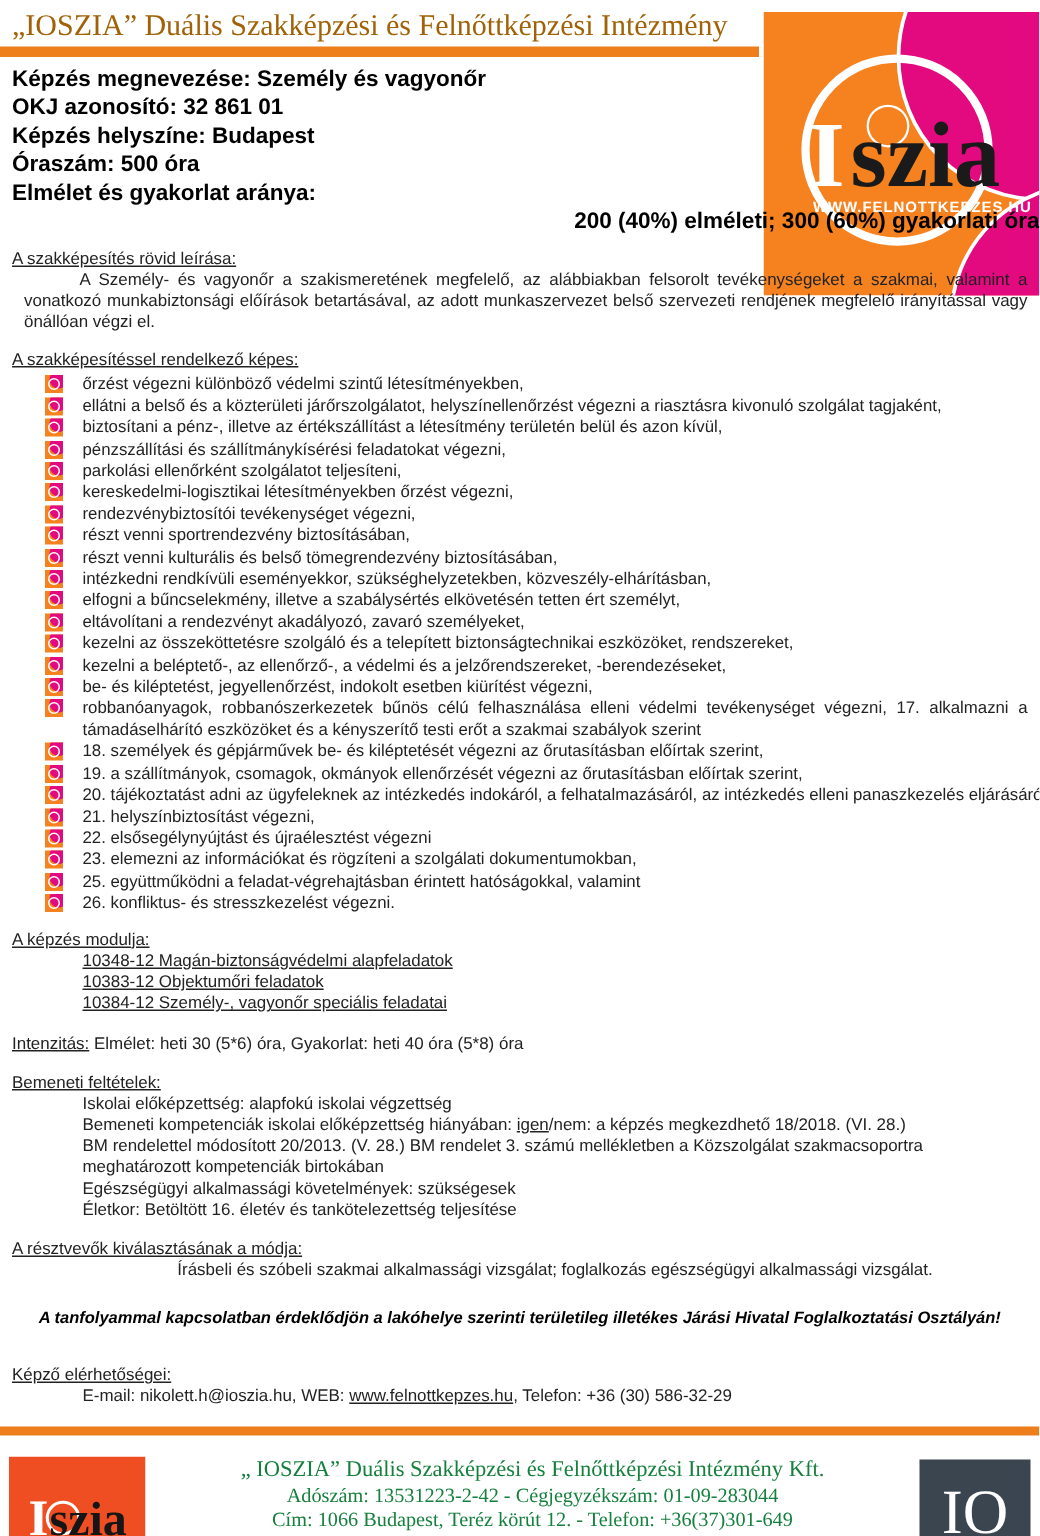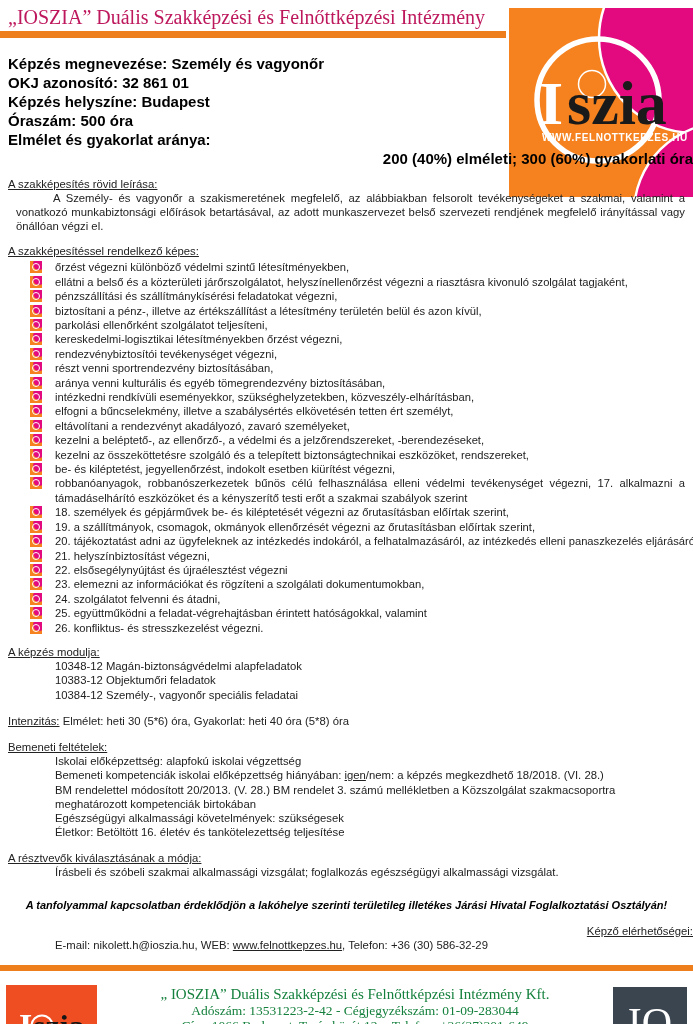--- a/index.html
+++ b/index.html
@@ -3,68 +3,68 @@
 <meta charset="utf-8">
 <style>
   * { margin:0; padding:0; box-sizing:border-box; }
   html,body { background:#fff; }
   .page {
     position:relative; width:693px; height:1024px; overflow:hidden;
     background:#fff; color:#222;
     font-family:"Liberation Sans", sans-serif;
   }
   .doc-title {
-    font-family:"Liberation Serif", serif; font-size:20px; color:#be185d;
+    font-family:"Liberation Serif", serif; font-size:20px; color:#a16207;
     padding:6px 0 0 8px; line-height:22px;
   }
   .title-bar { width:506px; height:7px; background:#EE7D1B; margin-top:3px; }
 
   .logo-top { position:absolute; top:8px; left:509px; width:184px; height:189px; z-index:0; }
   .content { position:relative; z-index:1; }
 
-  .course-info { margin:16px 0 0 8px; font-weight:bold; font-size:15px; line-height:19px; color:#000; }
+  .course-info { margin:5px 0 0 8px; font-weight:bold; font-size:15px; line-height:19px; color:#000; }
   .course-info .indent { padding-left:17px;text-align:right; }
 
   .section-heading { margin-left:8px; font-size:11.3px; line-height:14px; text-decoration:underline; }
 
   .intro-para {
     margin:1px 8px 0 16px; font-size:11.3px; line-height:13.8px;
     text-align:justify; text-indent:37px;
   }
 
   .h-desc   { margin-top:9px; }
   .h-cap    { margin-top:11px; }
   .cap-list { margin-top:2px; }
   .cap-row  { display:flex; align-items:flex-start; margin:0 8px 0 30px; font-size:11.2px; line-height:14.4px; }
   .bullet   { flex:0 0 12px; width:12px; height:12px; margin:1px 13px 0 0; position:relative; background:#F5821F; overflow:hidden; }
   .bullet::before { content:''; position:absolute; top:-3px; right:-3px; width:12px; height:12px; border-radius:50%; background:#E3097E; }
   .bullet::after  { content:''; position:absolute; top:2px; left:2px; width:6px; height:6px; border-radius:50%; border:1.5px solid #fff; }
   .cap-text { white-space:nowrap; }
   .cap-text.wrap { white-space:normal; text-align:justify; flex:1; }
 
   .h-mod { margin-top:10px; }
-  .modules { margin:0 0 0 55px; font-size:11.3px; line-height:14.4px; }
+  .modules { margin:0 0 0 55px; font-size:11.3px; line-height:14.4px;text-decoration:underline; }
 
   .intensity { margin:12px 0 0 8px; font-size:11.3px; line-height:14px; }
   .intensity .u { text-decoration:underline; }
 
   .h-entry { margin-top:12px; }
   .entry-lines { margin:0 8px 0 55px; font-size:11.3px; line-height:14.2px; }
   .entry-lines .u { text-decoration:underline; }
   .w565 { max-width:565px; }
 
   .h-sel { margin-top:12px; }
-  .sel-line { margin:0 8px 0 55px; font-size:11.3px; line-height:14.2px; }
+  .sel-line { margin:0 8px 0 55px; font-size:11.3px; line-height:14.2px;text-align:center; }
 
   .notice {
     margin:18px 12px 0; text-align:center; font-weight:bold; font-style:italic;
     font-size:11px; line-height:14px; white-space:nowrap; color:#000;
   }
 
-  .h-contact { margin-top:12px;text-align:right; }
+  .h-contact { margin-top:24px; }
   .contact-line { margin:0 8px 0 55px; font-size:11.3px; line-height:14.2px; }
   .link-underline { text-decoration:underline; }
 
   .divider { margin-top:13px; width:693px; height:6px; background:#EE7D1B; }
 
   .footer { display:flex; align-items:flex-start; margin-top:14px; padding:0 6px; }
   .footer-left { width:91px; height:78px; flex:0 0 91px; }
   .footer-center { flex:1; text-align:center; font-family:"Liberation Serif", serif; color:#15803d; padding:0 4px; }
   .footer-company { font-size:15px; line-height:17px; margin-top:1px; }
   .footer-line { font-size:13.5px; line-height:15.5px; }
@@ -112,68 +112,68 @@
       <div class="cap-row">
           <span class="bullet"></span>
           <span class="cap-text">őrzést végezni különböző védelmi szintű létesítményekben,</span>
         </div>
       <div class="cap-row">
           <span class="bullet"></span>
           <span class="cap-text">ellátni a belső és a közterületi járőrszolgálatot, helyszínellenőrzést végezni a riasztásra kivonuló szolgálat tagjaként,</span>
         </div>
       <div class="cap-row">
           <span class="bullet"></span>
+          <span class="cap-text">biztosítani a pénz-, illetve az értékszállítást a létesítmény területén belül és azon kívül,</span>
+        </div>
+      <div class="cap-row">
+          <span class="bullet"></span>
           <span class="cap-text">pénzszállítási és szállítmánykísérési feladatokat végezni,</span>
         </div>
       <div class="cap-row">
           <span class="bullet"></span>
-          <span class="cap-text">biztosítani a pénz-, illetve az értékszállítást a létesítmény területén belül és azon kívül,</span>
-        </div>
-      <div class="cap-row">
-          <span class="bullet"></span>
           <span class="cap-text">parkolási ellenőrként szolgálatot teljesíteni,</span>
         </div>
       <div class="cap-row">
           <span class="bullet"></span>
           <span class="cap-text">kereskedelmi-logisztikai létesítményekben őrzést végezni,</span>
         </div>
       <div class="cap-row">
           <span class="bullet"></span>
           <span class="cap-text">rendezvénybiztosítói tevékenységet végezni,</span>
         </div>
       <div class="cap-row">
           <span class="bullet"></span>
           <span class="cap-text">részt venni sportrendezvény biztosításában,</span>
         </div>
       <div class="cap-row">
           <span class="bullet"></span>
-          <span class="cap-text">aránya venni kulturális és egyéb tömegrendezvény biztosításában,</span>
+          <span class="cap-text">részt venni kulturális és belső tömegrendezvény biztosításában,</span>
         </div>
       <div class="cap-row">
           <span class="bullet"></span>
           <span class="cap-text">intézkedni rendkívüli eseményekkor, szükséghelyzetekben, közveszély-elhárításban,</span>
         </div>
       <div class="cap-row">
           <span class="bullet"></span>
           <span class="cap-text">elfogni a bűncselekmény, illetve a szabálysértés elkövetésén tetten ért személyt,</span>
         </div>
       <div class="cap-row">
           <span class="bullet"></span>
           <span class="cap-text">eltávolítani a rendezvényt akadályozó, zavaró személyeket,</span>
         </div>
       <div class="cap-row">
           <span class="bullet"></span>
+          <span class="cap-text">kezelni az összeköttetésre szolgáló és a telepített biztonságtechnikai eszközöket, rendszereket,</span>
+        </div>
+      <div class="cap-row">
+          <span class="bullet"></span>
           <span class="cap-text">kezelni a beléptető-, az ellenőrző-, a védelmi és a jelzőrendszereket, -berendezéseket,</span>
         </div>
       <div class="cap-row">
           <span class="bullet"></span>
-          <span class="cap-text">kezelni az összeköttetésre szolgáló és a telepített biztonságtechnikai eszközöket, rendszereket,</span>
-        </div>
-      <div class="cap-row">
-          <span class="bullet"></span>
           <span class="cap-text">be- és kiléptetést, jegyellenőrzést, indokolt esetben kiürítést végezni,</span>
         </div>
       <div class="cap-row">
           <span class="bullet"></span>
           <span class="cap-text wrap">robbanóanyagok, robbanószerkezetek bűnös célú felhasználása elleni védelmi tevékenységet végezni, 17. alkalmazni a támadáselhárító eszközöket és a kényszerítő testi erőt a szakmai szabályok szerint</span>
         </div>
       <div class="cap-row">
           <span class="bullet"></span>
           <span class="cap-text">18. személyek és gépjárművek be- és kiléptetését végezni az őrutasításban előírtak szerint,</span>
         </div>
@@ -189,24 +189,20 @@
           <span class="bullet"></span>
           <span class="cap-text">21. helyszínbiztosítást végezni,</span>
         </div>
       <div class="cap-row">
           <span class="bullet"></span>
           <span class="cap-text">22. elsősegélynyújtást és újraélesztést végezni</span>
         </div>
       <div class="cap-row">
           <span class="bullet"></span>
           <span class="cap-text">23. elemezni az információkat és rögzíteni a szolgálati dokumentumokban,</span>
-        </div>
-      <div class="cap-row">
-          <span class="bullet"></span>
-          <span class="cap-text">24. szolgálatot felvenni és átadni,</span>
         </div>
       <div class="cap-row">
           <span class="bullet"></span>
           <span class="cap-text">25. együttműködni a feladat-végrehajtásban érintett hatóságokkal, valamint</span>
         </div>
       <div class="cap-row">
           <span class="bullet"></span>
           <span class="cap-text">26. konfliktus- és stresszkezelést végezni.</span>
         </div>
     </div>

